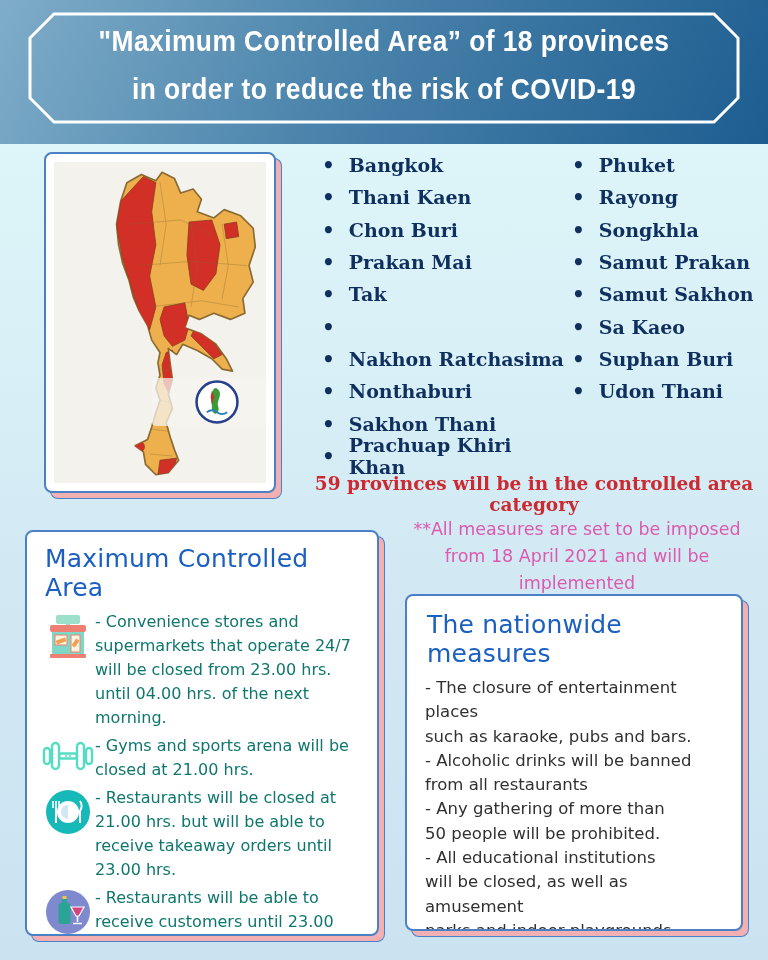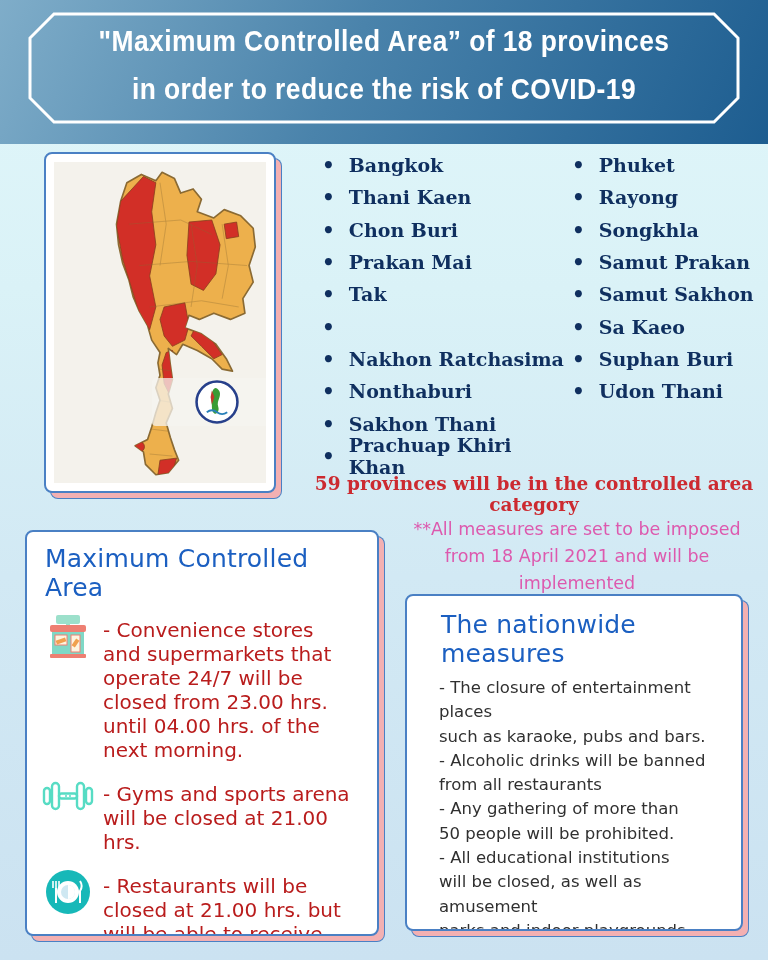--- a/index.html
+++ b/index.html
@@ -53,29 +53,29 @@
   .controlled-note{
     position:absolute;left:300px;top:473px;width:468px;text-align:center;
     font-family:"DejaVu Serif",serif;font-weight:bold;font-size:18.5px;color:#cc2a30;
   }
   .measures-note{
     position:absolute;left:388px;top:516px;width:378px;text-align:center;
     color:#dd59ae;font-size:17.5px;line-height:27px;white-space:pre-line;
   }
   
   .left-card{left:25px;top:530px;width:354px;height:406px;padding:12px 14px 8px 14px;overflow:hidden;}
-  .right-card{left:405px;top:594px;width:338px;height:337px;padding:14px 30px;overflow:hidden;}
+  .right-card{left:405px;top:594px;width:338px;height:337px;padding:14px 16px;overflow:hidden;}
   .card h2{
     margin:0 0 8px 4px;font-size:25px;font-weight:500;color:#1b5fc1;
     font-family:"DejaVu Sans",sans-serif;letter-spacing:0.2px;
   }
   .card h2.second{margin-top:10px;}
   .measure-item{display:flex;align-items:flex-start;margin-bottom:4px;}
   .measure-icon{flex:none;width:54px;display:flex;justify-content:center;padding-top:3px;}
-  .measure-text{margin:8px;flex:1;font-size:20px;line-height:24px;color:#b91c1c;}
+  .measure-text{margin:0;flex:1;font-size:16px;line-height:24px;color:#0f766e;}
   .nationwide-body{margin:2px 0 0 2px;font-size:16.5px;line-height:24.3px;color:#303030;white-space:pre-line;}
   
   .update-note{position:absolute;right:46px;top:984px;font-size:14px;color:#e02330;}
 </style>
 </head>
 <body>
 
 <div class="page">
 
   <header class="banner">

